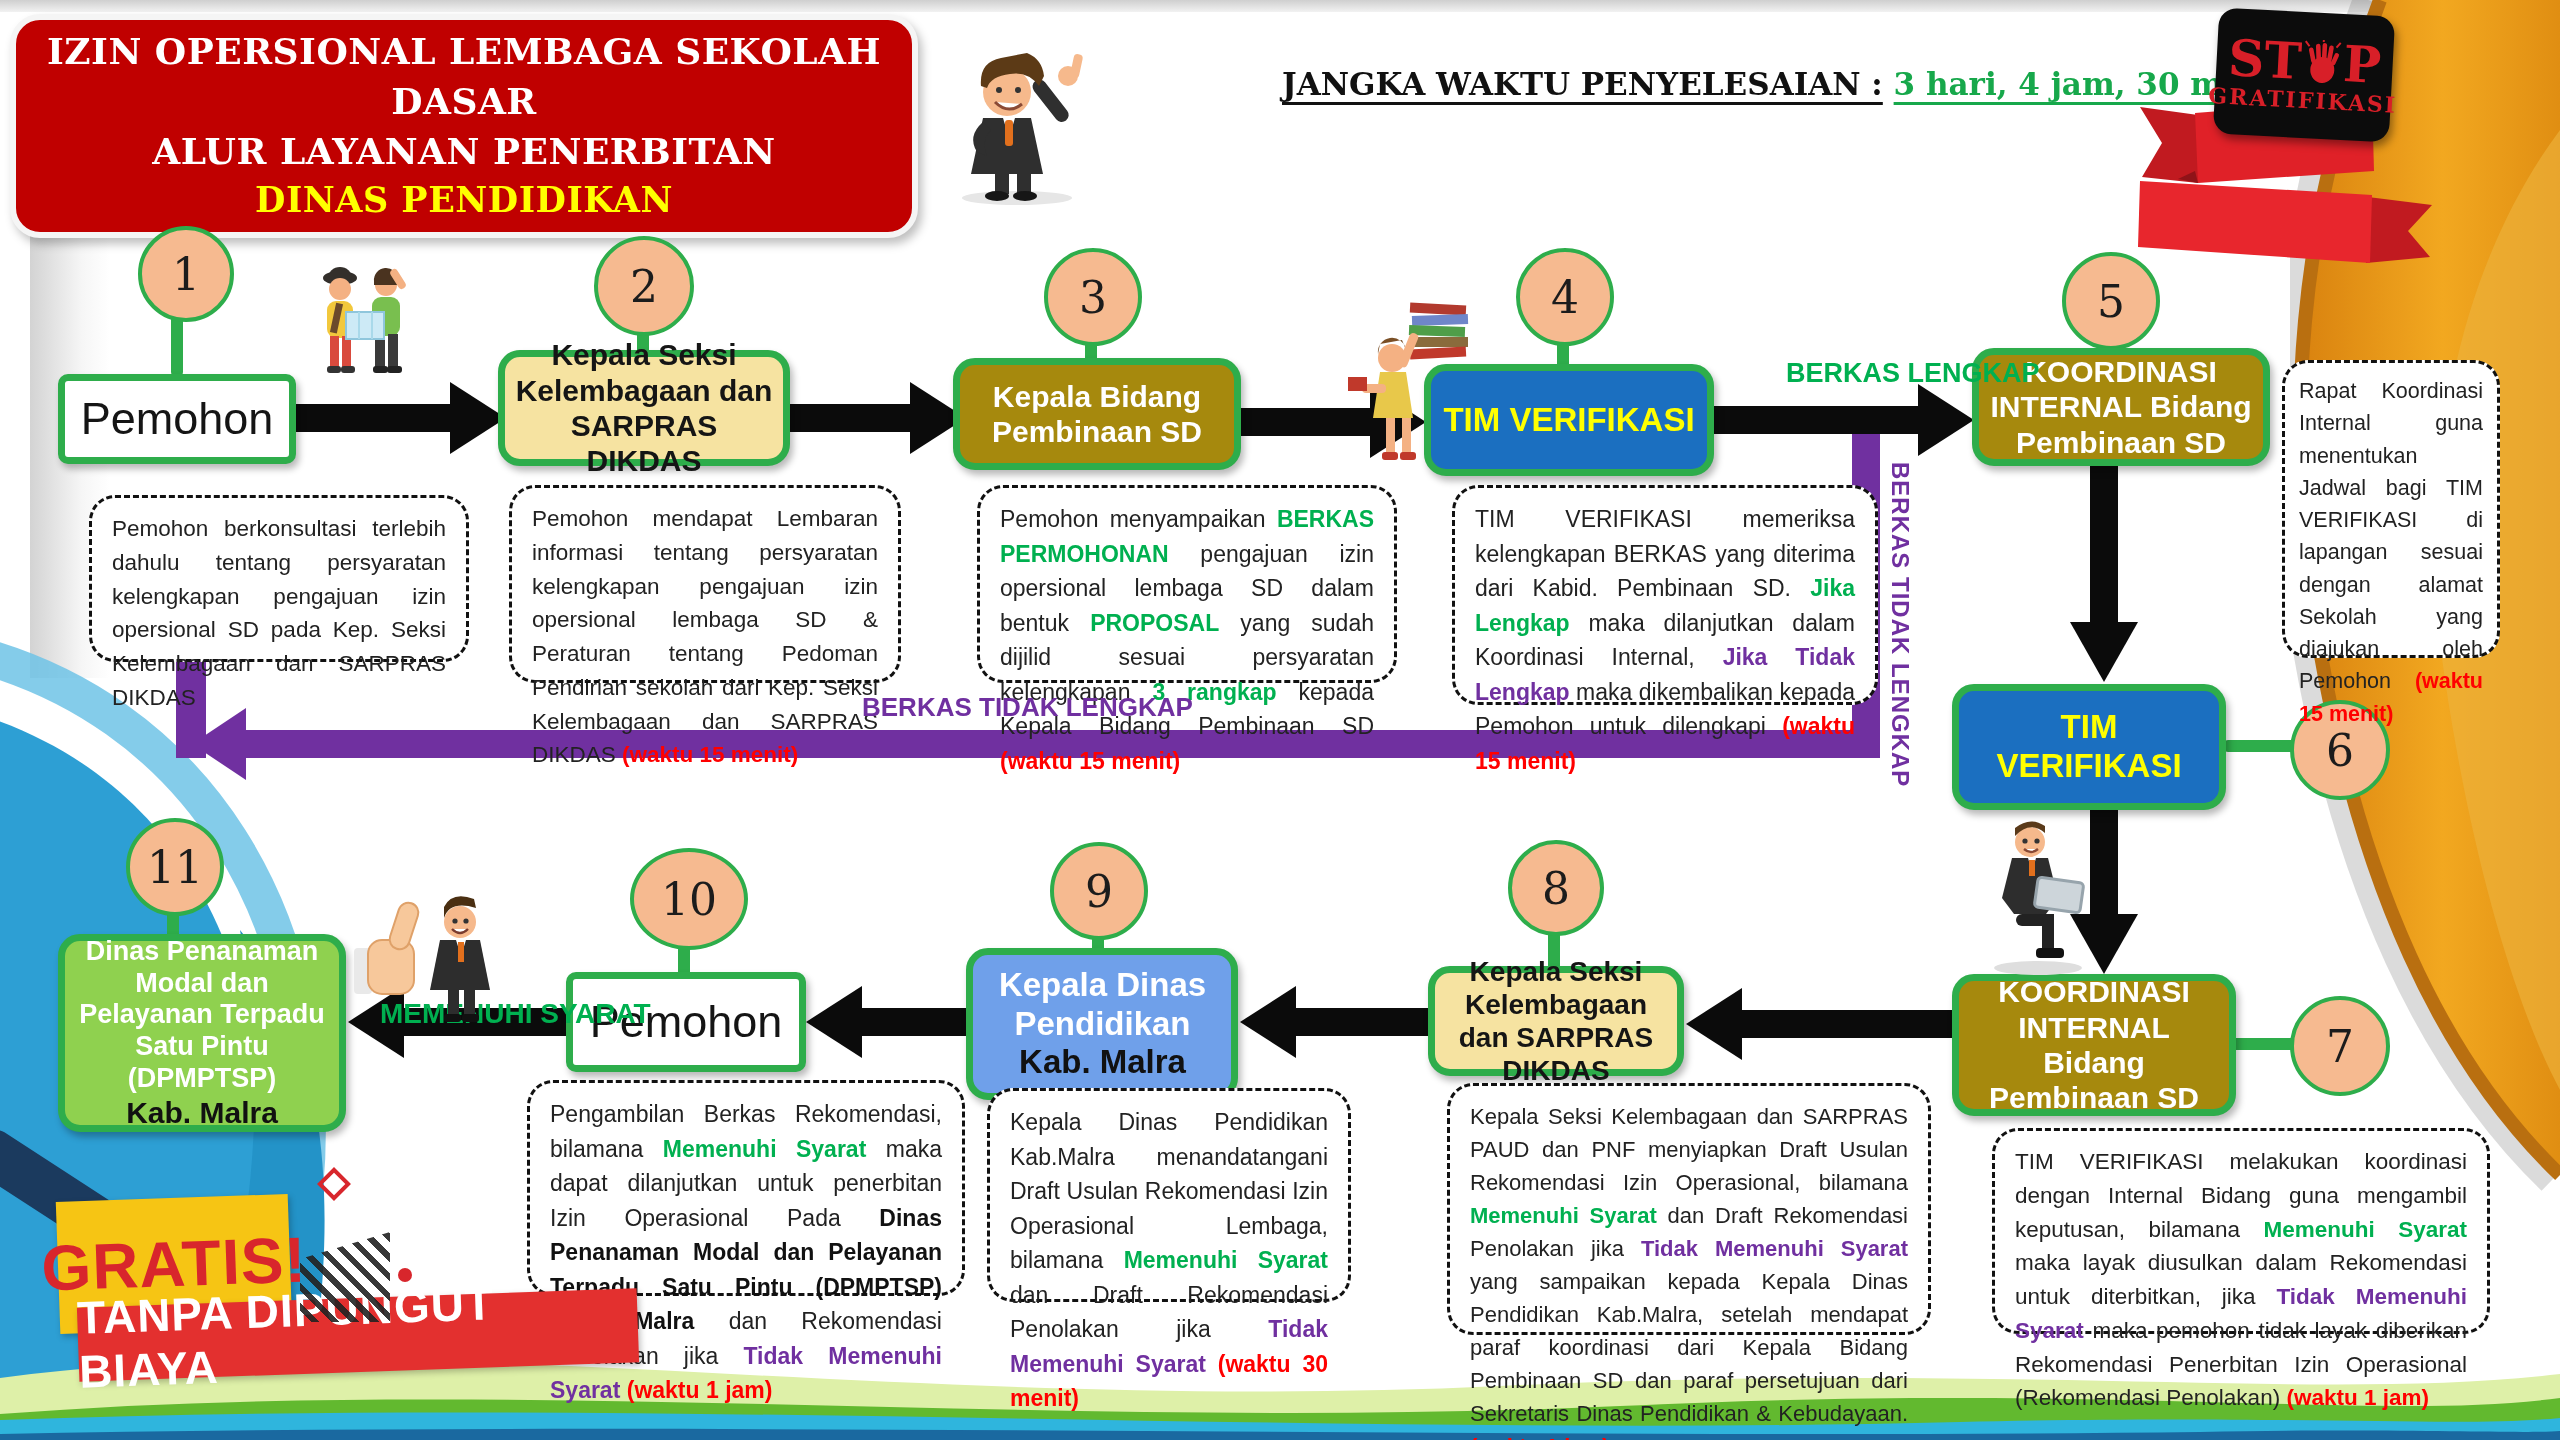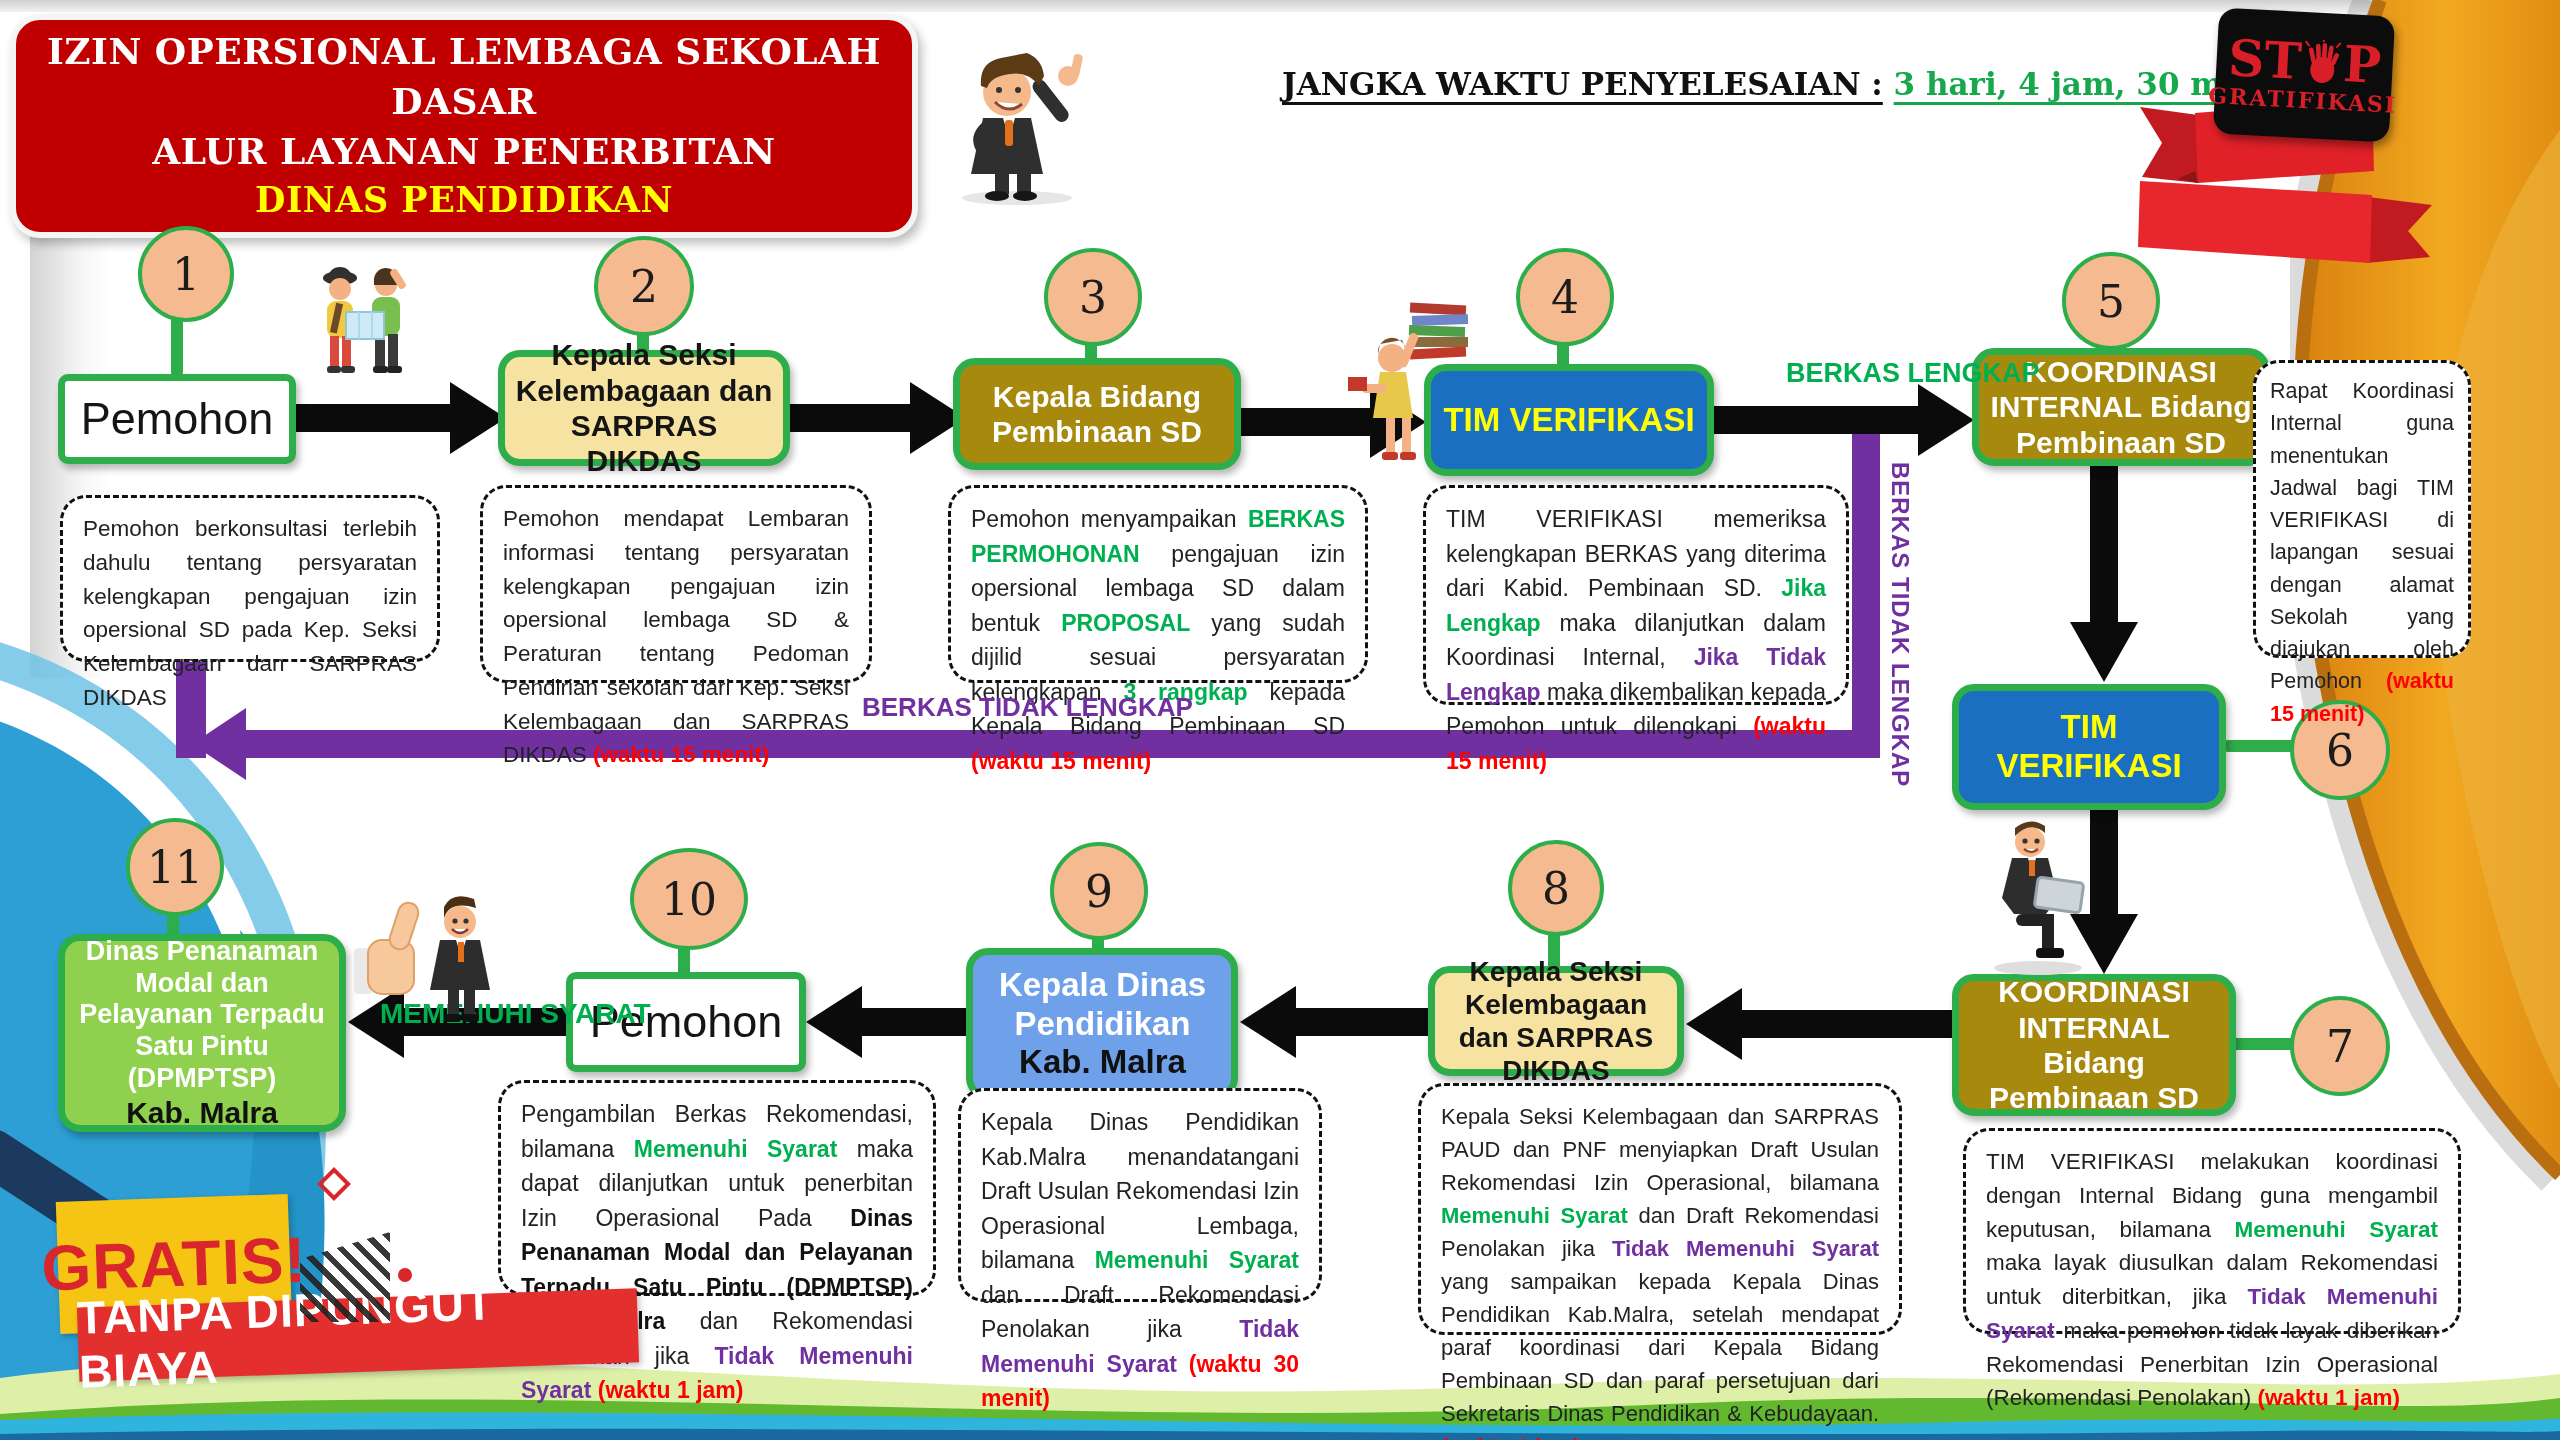--- a/index.html
+++ b/index.html
@@ -41,21 +41,21 @@
   .s-white{background:#fff;color:#151515;font-weight:400;font-size:45px;border-radius:10px;}
   .s-tan{background:var(--tan-box,#F6E3A1);color:#151515;font-size:30px;}
   .s-gold{background:var(--gold-box,#A6890D);color:#fff;font-size:30px;}
   .s-blue{background:var(--blue-box,#1B6FC0);color:var(--yellow-text,#FFFF00);font-size:33px;}
   .s-cb{background:var(--lightblue-box,#6FA0EA);color:#fff;font-size:33px;padding-left:11px;}
   .s-green{background:var(--lightgreen-box,#8FD14F);color:#fff;font-size:27px;}
   .box .sub{color:#111;display:block;}
 
   
   .desc{border:3px dashed #111;border-radius:26px;background:#fff;padding:14px 20px;
-        font-size:23px;line-height:1.5;text-align:justify;color:#222;z-index:3;box-sizing:border-box;}
+        font-size:23px;line-height:1.5;text-align:justify;color:#222;z-index:3;box-sizing:border-box;margin-left:29px;}
   .rt-g{color:var(--green-text,#00B050);font-weight:bold;}
   .rt-p{color:var(--purple,#7030A0);font-weight:bold;}
   .rt-r{color:var(--red,#FF0000);font-weight:bold;}
   .rt-b{color:#111;font-weight:bold;}
 
   
   .shaft{background:#0b0b0b;z-index:2;}
   .tri{width:0;height:0;z-index:2;}
   .tri-r{border-top:36px solid transparent;border-bottom:36px solid transparent;border-left:56px solid #0b0b0b;}
   .tri-l{border-top:36px solid transparent;border-bottom:36px solid transparent;border-right:56px solid #0b0b0b;}

